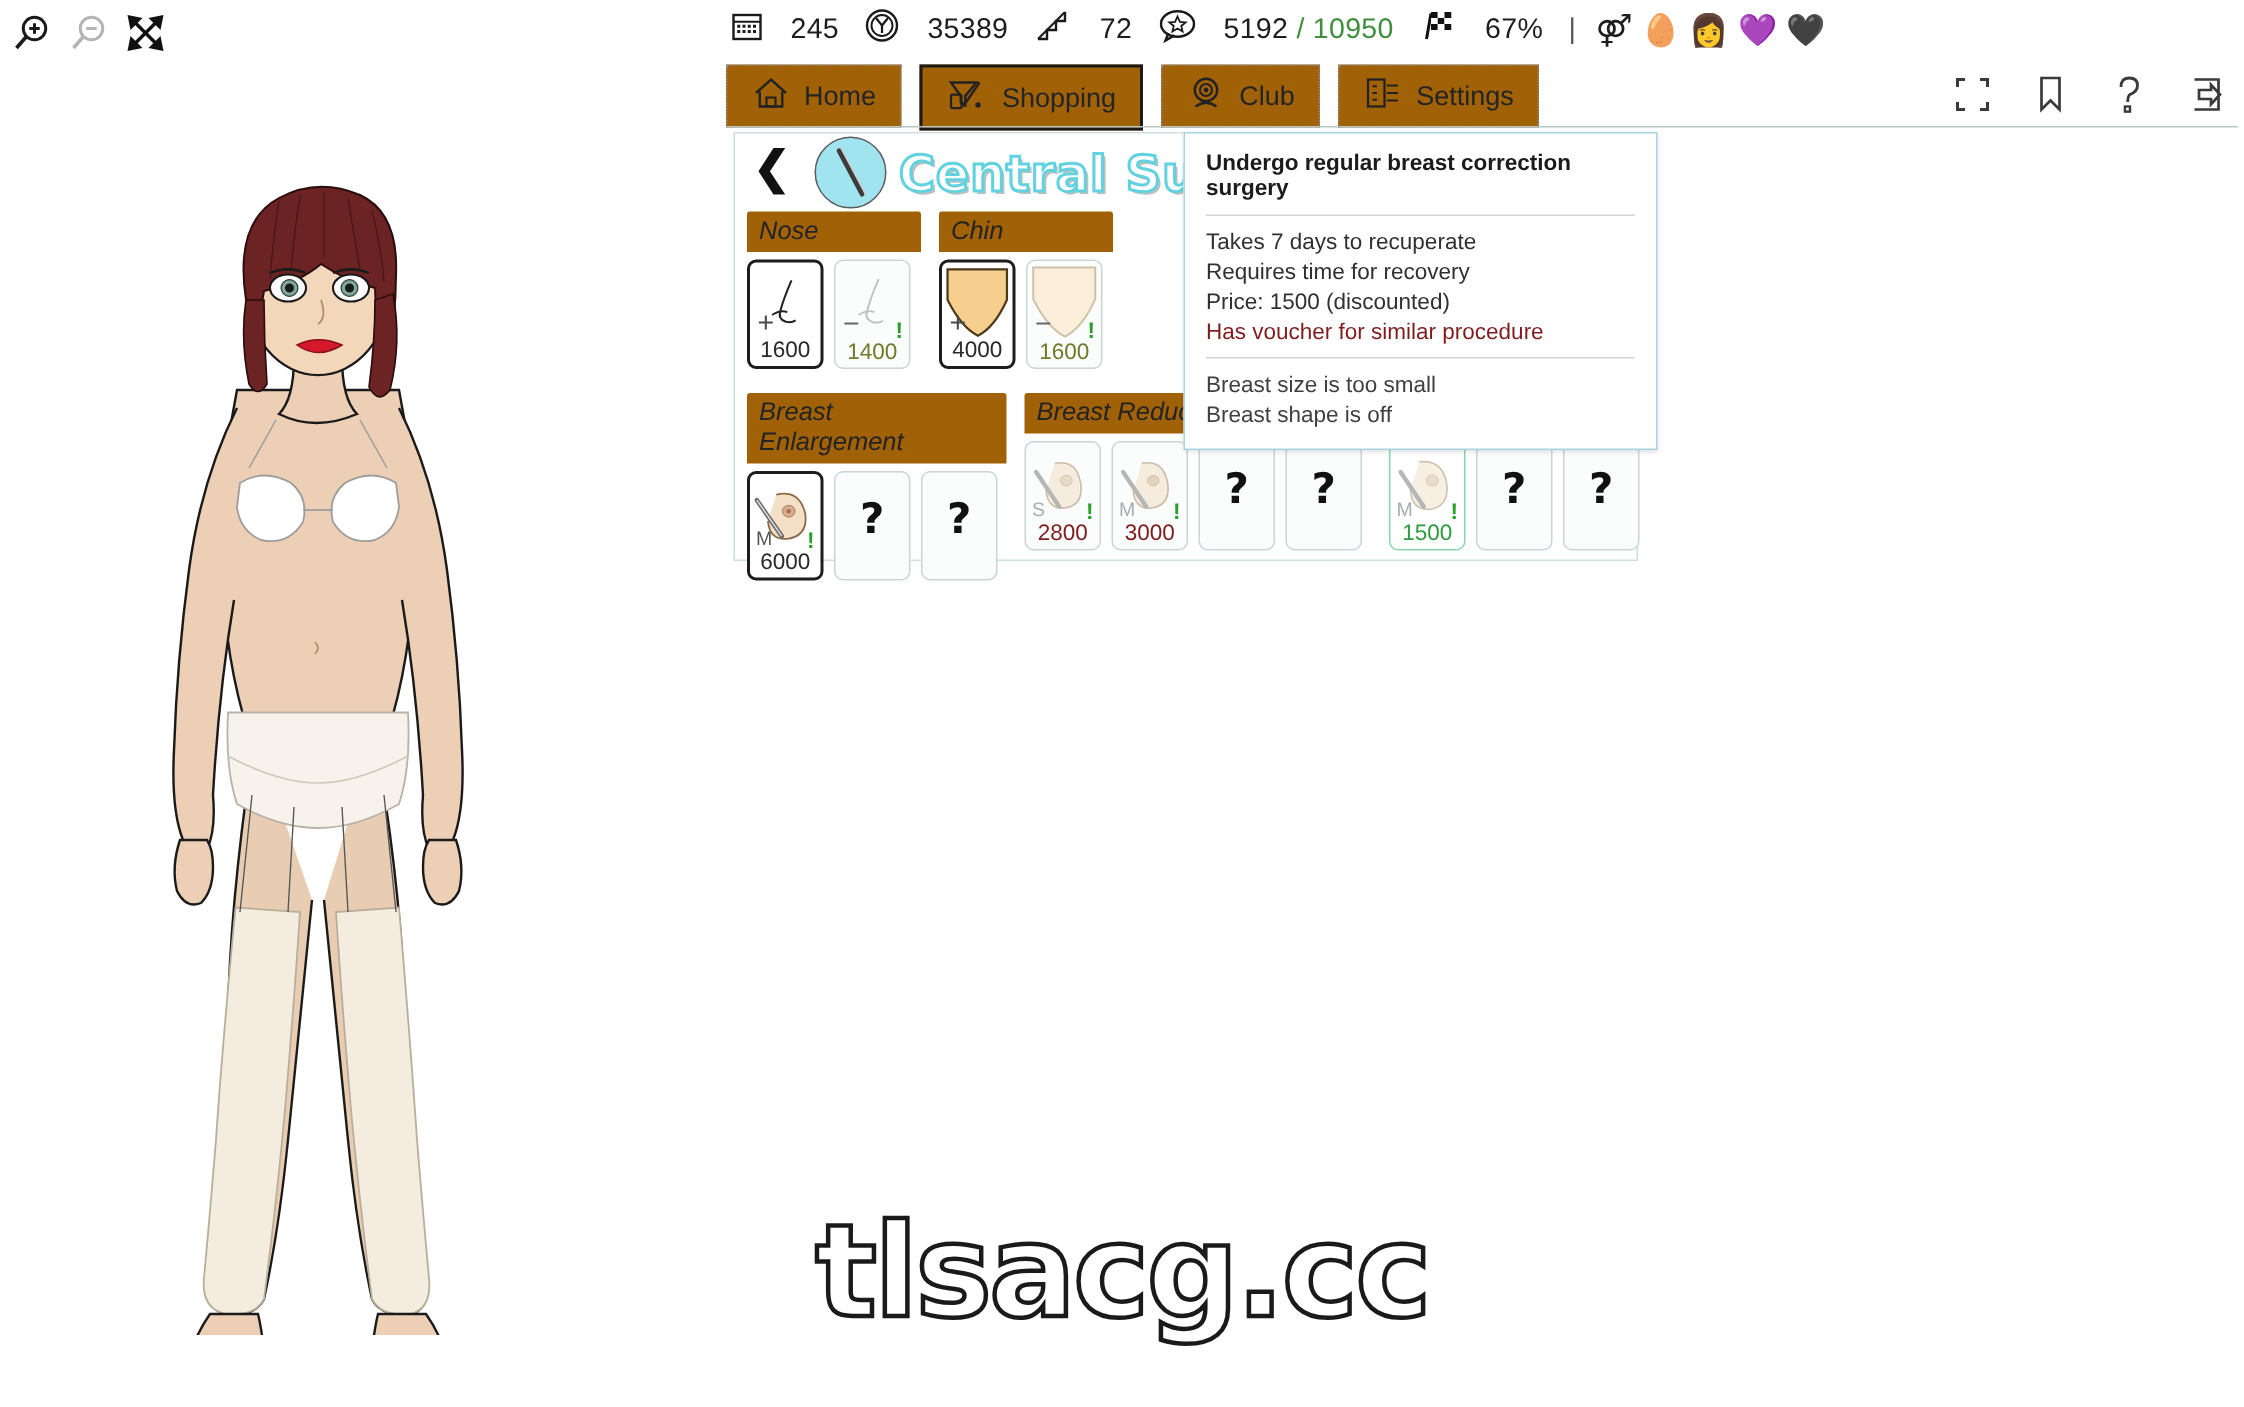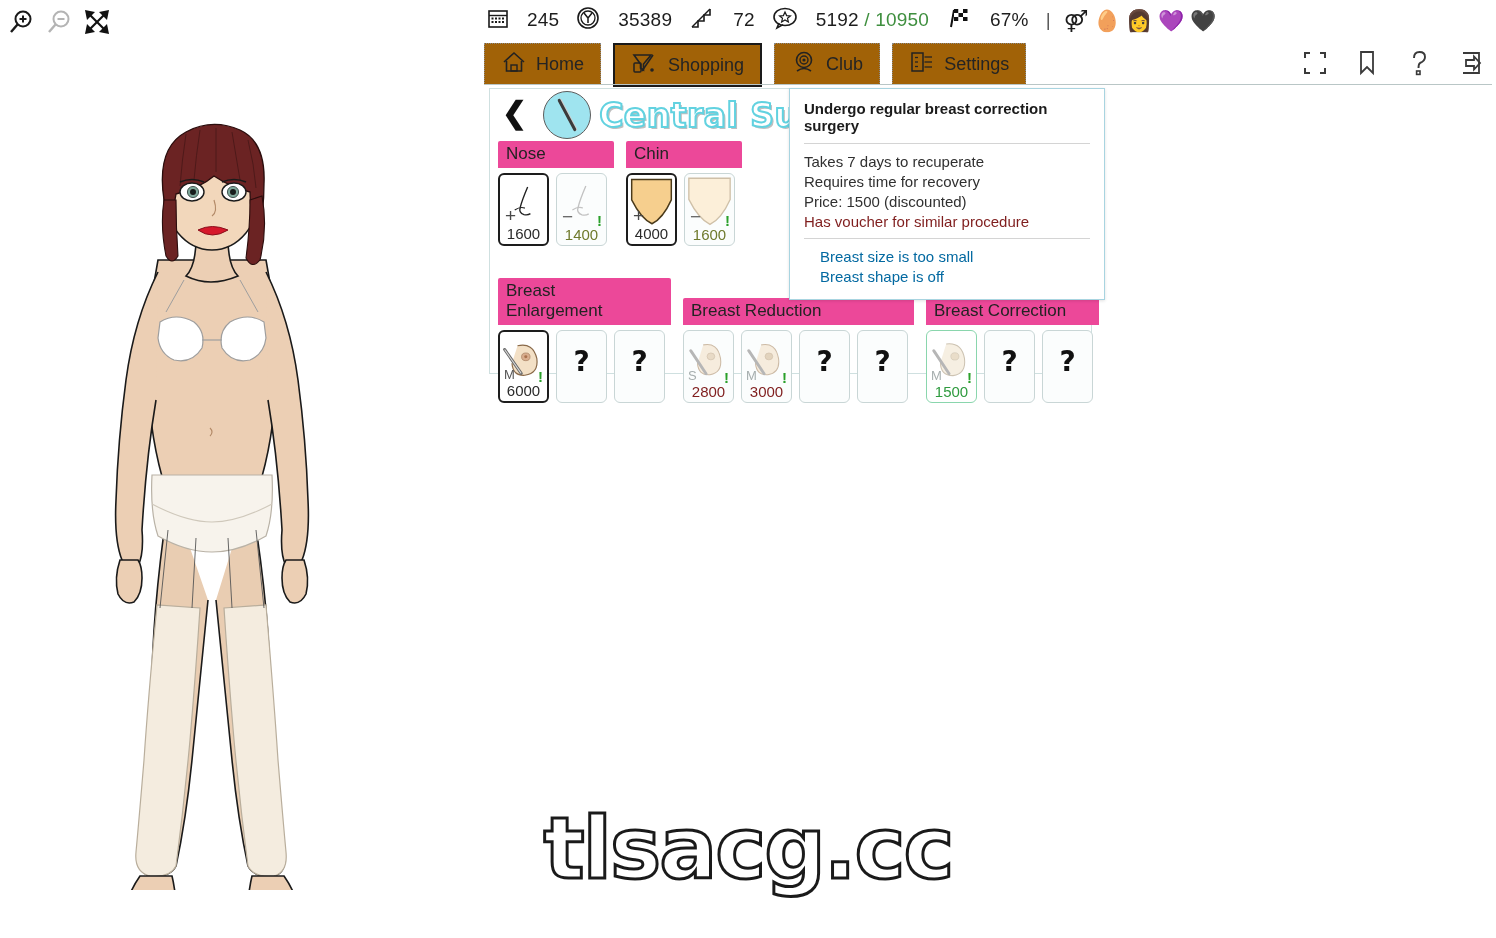--- a/index.html
+++ b/index.html
@@ -42,21 +42,21 @@
   #panel-logo{width:46px;height:46px;border-radius:50%;background:#9fe4ef;border:1px solid #5d5d5d;position:relative;}
   #panel-logo:after{content:"";position:absolute;left:50%;top:5px;width:3px;height:36px;background:#3b3b3b;
       transform:translateX(-50%) rotate(-28deg);border-radius:2px;
       box-shadow:1px 0 0 #cfcfcf;}
   #panel-title{font-size:33px;font-weight:bold;letter-spacing:.5px;color:#ffffff;
       -webkit-text-stroke:2px #62d2e0;text-shadow:2px 2px 0 #bfbfbf;
       font-family:"DejaVu Sans",sans-serif;}
 
   .row{display:flex;padding-left:8px;gap:14px;}
   .group{}
-  .ghead{background:#ec4899;color:#232323;font-size:17px;padding:3px 24px 4px 8px;border-radius:2px 2px 0 0;box-sizing:border-box;}
+  .ghead{background:#a16207;color:#232323;font-size:17px;padding:3px 24px 4px 8px;border-radius:2px 2px 0 0;box-sizing:border-box;font-style:italic;}
   .cards{display:flex;gap:7px;margin-top:5px;}
   .card{width:51px;height:73px;border:1px solid #c9d6d6;border-radius:6px;background:#fbfdfd;
         position:relative;box-sizing:border-box;cursor:pointer;overflow:hidden;}
   .card.sel{border:2px solid #1d1d1d;background:#ffffff;}
   .card.hover{border:1px solid #8ad6ad;background:#ffffff;}
   .price{position:absolute;bottom:2px;left:0;right:0;text-align:center;font-size:15px;color:#6f7a2c;}
   .price.dim{color:#7f1d1d;}
   .price.dark{color:#2a2a2a;}
   .price.green{color:#2f9b3f;}
   .bang{position:absolute;right:4px;bottom:17px;color:#2aa02a;font-weight:bold;font-size:15px;line-height:1;}
@@ -69,21 +69,21 @@
   .art{position:absolute;left:0;top:0;width:100%;height:100%;}
 
   
   #tooltip{position:absolute;left:789px;top:88px;width:316px;
      background:#ffffff;border:1px solid #a8d4e0;box-sizing:border-box;padding:11px 14px 12px 14px;
      box-shadow:0 1px 3px rgba(0,0,0,.12);}
   #tt-title{font-size:15px;font-weight:bold;color:#1b1b1b;margin-bottom:9px;}
   .tt-div{height:1px;background:#d4d4d4;margin:6px 0 8px 0;}
   .tt-line{font-size:15px;color:#303030;line-height:20px;}
   .tt-line.green{color:#7f1d1d;}
-  .tt-line.red{color:#0369a1;margin-left:16px;}
+  .tt-line.red{color:#404040;}
 
   
   #character{position:absolute;left:0px;top:60px;width:470px;height:830px;}
 
   
   #watermark{position:absolute;left:0;right:0;bottom:40px;text-align:center;
      font-family:"DejaVu Sans",sans-serif;font-size:86px;font-weight:bold;letter-spacing:-2px;
      color:#ffffff;-webkit-text-stroke:3px #1a1a1a;pointer-events:none;}
 </style>
 </head>
@@ -328,21 +328,21 @@
               <path d="M4 4 L47 4 L47 26 Q38 46 26 52 Q14 46 4 26 Z" fill="#fcefd9" stroke="#cfc0a8" stroke-width="1.4"></path>
             </svg>
           <span class="minus">−</span>
           <span class="bang">!</span>
           <span class="price">1600</span>
         </div>
       </div>
     </div>
   </div>
 
-  <div class="row" style="margin-top:32px;gap:12px;align-items:flex-end;">
+  <div class="row" style="margin-top:16px;gap:12px;">
 
     <div class="group">
       <div class="ghead" style="width:173px;">Breast Enlargement</div>
       <div class="cards">
         <div class="card sel">
           <svg class="art" viewBox="0 0 51 73">
             <path d="M19 14 Q36 10 40 28 Q42 44 27 46 Q14 47 13 33" fill="#f3e0c6" stroke="#8a6a4a" stroke-width="1.3"></path>
             <ellipse cx="28" cy="26" rx="4.6" ry="4.2" fill="#d9ad8e" stroke="#a07a5a" stroke-width=".7"></ellipse>
             <ellipse cx="28" cy="26" rx="1.7" ry="1.6" fill="#a9724f"></ellipse>
             <line x1="5" y1="18" x2="23" y2="44" stroke="#666" stroke-width="3.2" stroke-linecap="round"></line>

